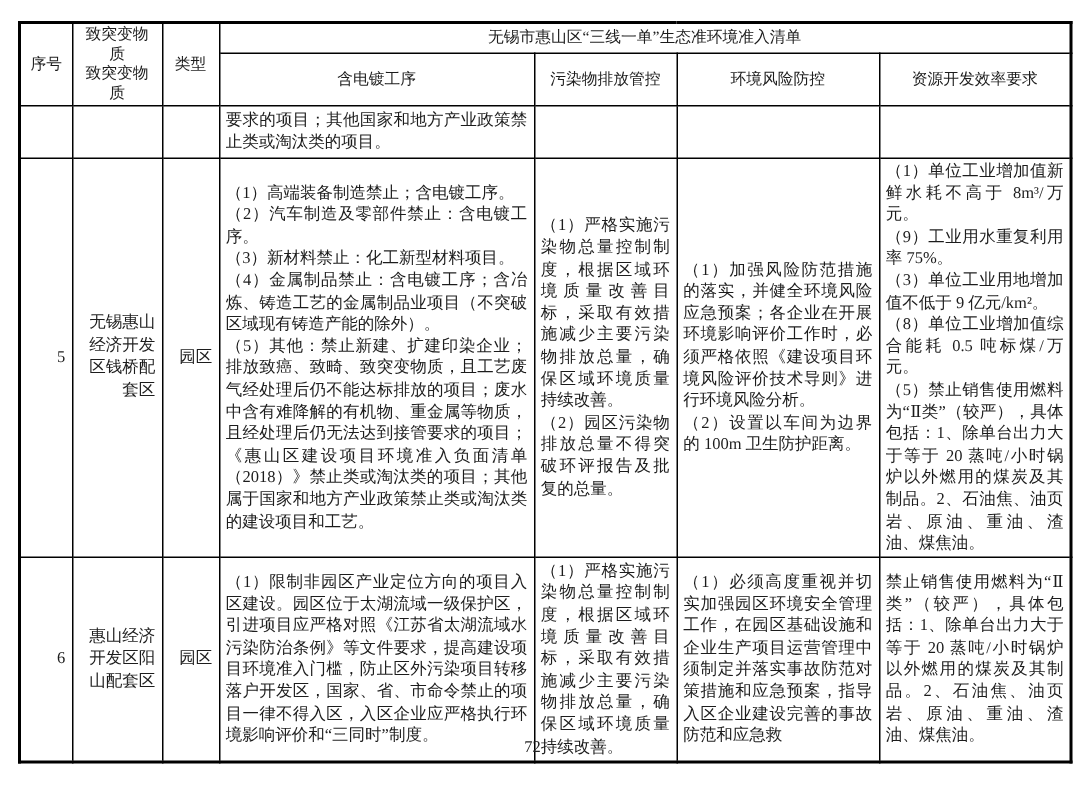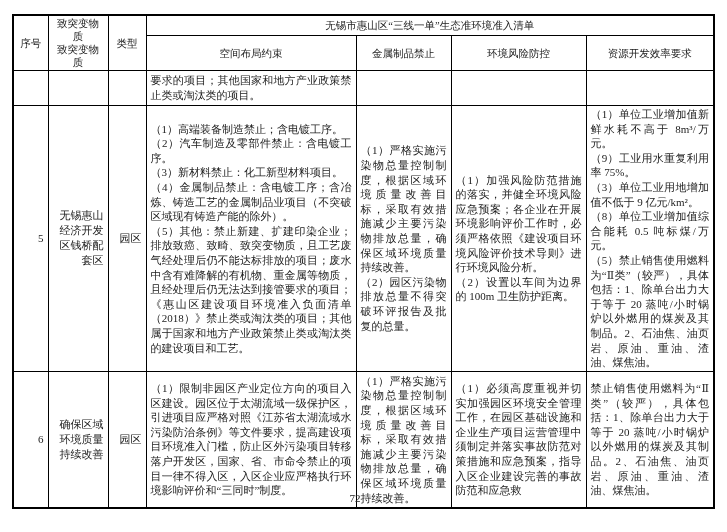--- a/index.html
+++ b/index.html
@@ -62,22 +62,22 @@
     <th rowspan="2">序号</th>
     <th rowspan="2">
       <span class="hdr-line">致突变物质</span>
       <span class="hdr-line">致突变物质</span>
     </th>
     <th rowspan="2">类型</th>
     <th colspan="4">无锡市惠山区“三线一单”生态准环境准入清单</th>
   </tr>
 
   <tr class="h-sub">
-    <th>空间布局约束</th>
-    <th>金属制品禁止</th>
+    <th>含电镀工序</th>
+    <th>污染物排放管控</th>
     <th>环境风险防控</th>
     <th>资源开发效率要求</th>
   </tr>
 
   <tr class="r-cont">
     <td class="c"></td>
     <td class="c"></td>
     <td class="c"></td>
     <td class="cell-text">
       <p>要求的项目；其他国家和地方产业政策禁止类或淘汰类的项目。</p>
@@ -110,21 +110,21 @@
       <p>（1）单位工业增加值新鲜水耗不高于 8m³/万元。</p>
       <p>（9）工业用水重复利用率 75%。</p>
       <p>（3）单位工业用地增加值不低于 9 亿元/km²。</p>
       <p>（8）单位工业增加值综合能耗 0.5 吨标煤/万元。</p>
       <p>（5）禁止销售使用燃料为“Ⅱ类”（较严），具体包括：1、除单台出力大于等于 20 蒸吨/小时锅炉以外燃用的煤炭及其制品。2、石油焦、油页岩、原油、重油、渣油、煤焦油。</p>
     </td>
   </tr>
 
   <tr class="r-6">
     <td class="c">6</td>
-    <td class="c unit-cell">确保区域环境质量持续改善</td>
+    <td class="c unit-cell">惠山经济开发区阳山配套区</td>
     <td class="c">园区</td>
     <td class="cell-text">
       <p>（1）限制非园区产业定位方向的项目入区建设。园区位于太湖流域一级保护区，引进项目应严格对照《江苏省太湖流域水污染防治条例》等文件要求，提高建设项目环境准入门槛，防止区外污染项目转移落户开发区，国家、省、市命令禁止的项目一律不得入区，入区企业应严格执行环境影响评价和“三同时”制度。</p>
     </td>
     <td class="cell-text">
       <p>（1）严格实施污染物总量控制制度，根据区域环境质量改善目标，采取有效措施减少主要污染物排放总量，确保区域环境质量持续改善。</p>
     </td>
     <td class="cell-text">
       <p>（1）必须高度重视并切实加强园区环境安全管理工作，在园区基础设施和企业生产项目运营管理中须制定并落实事故防范对策措施和应急预案，指导入区企业建设完善的事故防范和应急救</p>
     </td>

